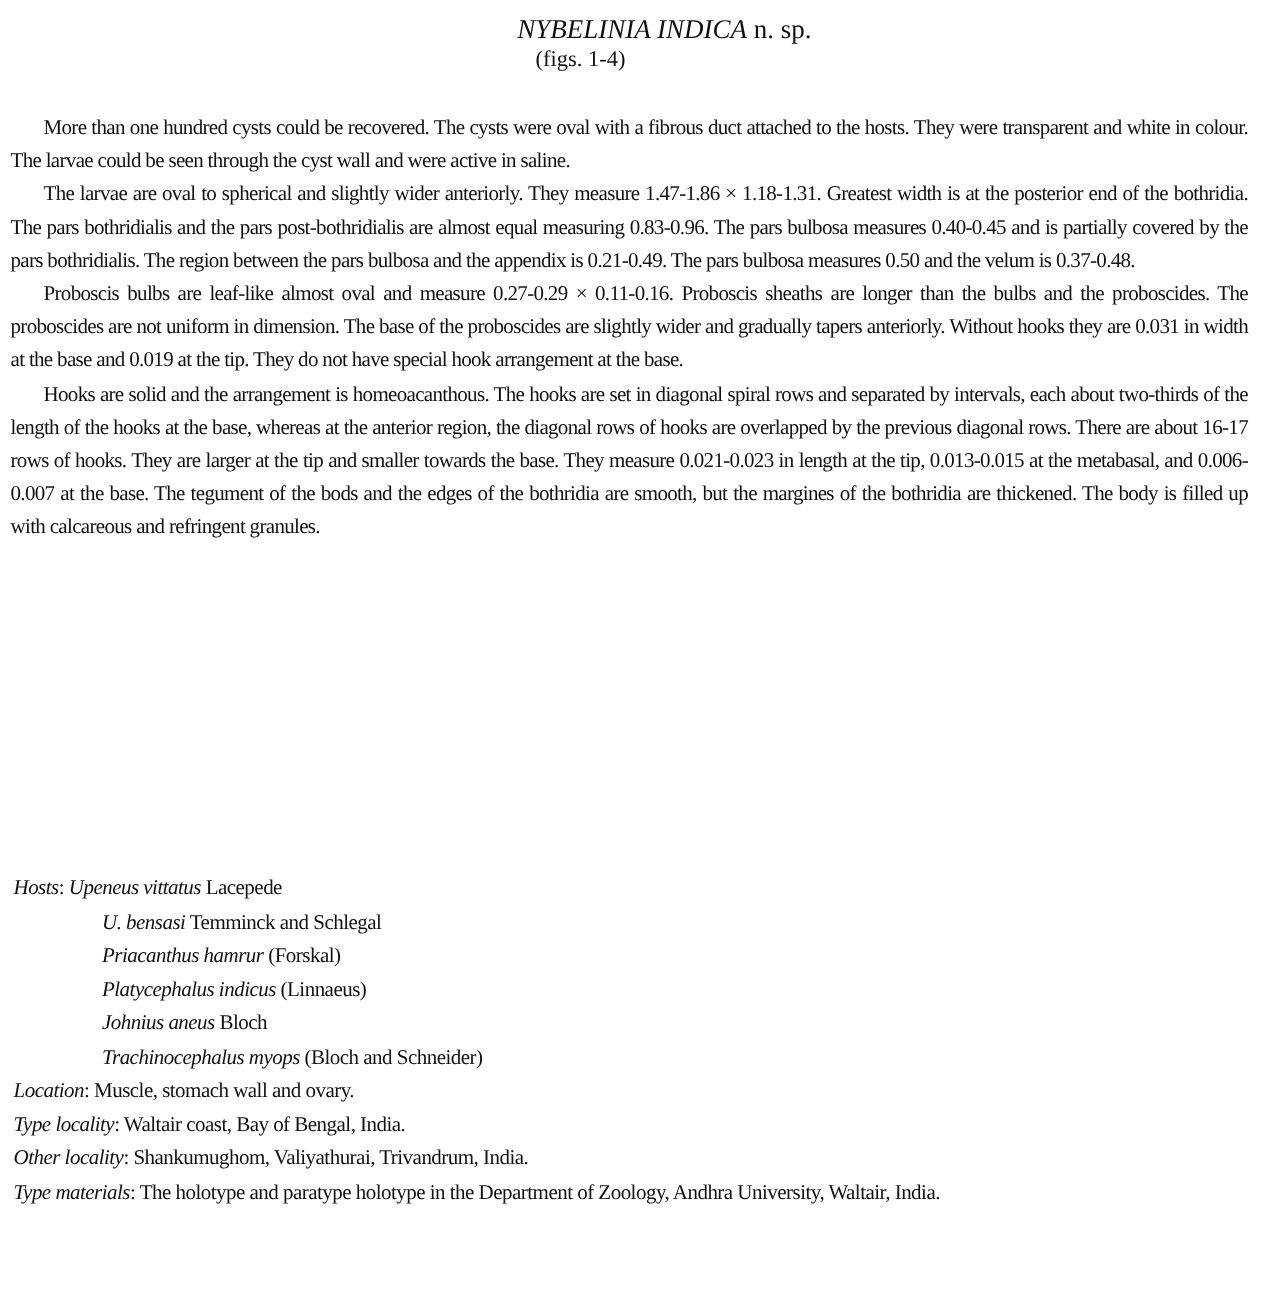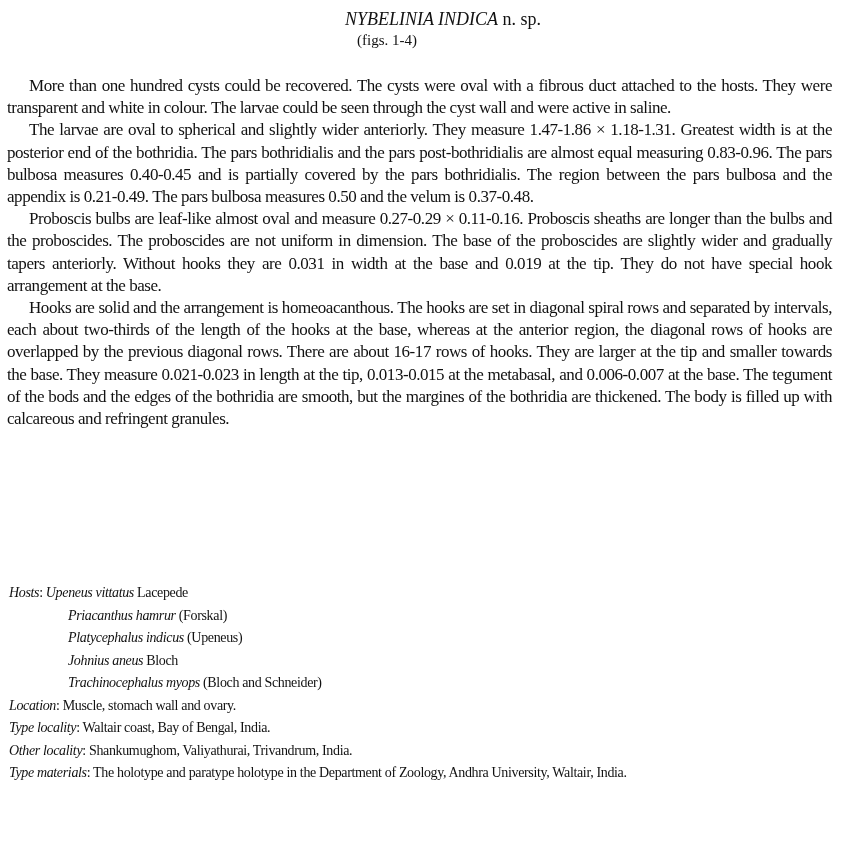--- a/index.html
+++ b/index.html
@@ -13,21 +13,21 @@
       position: absolute; left: 0; width: 842px; top: 8px;
       text-align: center; font-size: 18px; line-height: 22px; margin-left: 22px;
     }
     .title i { font-style: italic; }
     .subtitle {
       position: absolute; left: 0; width: 774px; top: 31px;
       text-align: center; font-size: 15px; line-height: 18px;
     }
     .body-text {
       position: absolute; left: 7px; width: 825px; top: 75px;
-      font-size: 17px; line-height: 22.2px;
+      font-size: 14px; line-height: 22.2px;
       text-align: justify;
       letter-spacing: -0.45px;
     }
     .body-text p { margin: 0; text-indent: 22px; }
     .meta {
       position: absolute; left: 9px; width: 822px; top: 582px;
       font-size: 14px; line-height: 22.5px; letter-spacing: -0.35px;
     }
     .meta .row { margin: 0; }
     .meta .label { font-style: italic; }
@@ -45,22 +45,23 @@
 
   <div class="body-text">
     <p>More than one hundred cysts could be recovered. The cysts were oval with a fibrous duct attached to the hosts. They were transparent and white in colour. The larvae could be seen through the cyst wall and were active in saline.</p>
     <p>The larvae are oval to spherical and slightly wider anteriorly. They measure 1.47-1.86 × 1.18-1.31. Greatest width is at the posterior end of the bothridia. The pars bothridialis and the pars post-bothridialis are almost equal measuring 0.83-0.96. The pars bulbosa measures 0.40-0.45 and is partially covered by the pars bothridialis. The region between the pars bulbosa and the appendix is 0.21-0.49. The pars bulbosa measures 0.50 and the velum is 0.37-0.48.</p>
     <p>Proboscis bulbs are leaf-like almost oval and measure 0.27-0.29 × 0.11-0.16. Proboscis sheaths are longer than the bulbs and the proboscides. The proboscides are not uniform in dimension. The base of the proboscides are slightly wider and gradually tapers anteriorly. Without hooks they are 0.031 in width at the base and 0.019 at the tip. They do not have special hook arrangement at the base.</p>
     <p>Hooks are solid and the arrangement is homeoacanthous. The hooks are set in diagonal spiral rows and separated by intervals, each about two-thirds of the length of the hooks at the base, whereas at the anterior region, the diagonal rows of hooks are overlapped by the previous diagonal rows. There are about 16-17 rows of hooks. They are larger at the tip and smaller towards the base. They measure 0.021-0.023 in length at the tip, 0.013-0.015 at the metabasal, and 0.006-0.007 at the base. The tegument of the bods and the edges of the bothridia are smooth, but the margines of the bothridia are thickened. The body is filled up with calcareous and refringent granules.</p>
   </div>
 
   <div class="meta">
     <div class="row"><span class="label">Hosts</span><span>:</span> <span class="sp">Upeneus vittatus</span><span> Lacepede</span></div>
+    <div class="row host-sub"><span class="sp">U.  bensasi</span><span> Temminck and Schlegal</span></div>
     <div class="row host-sub"><span class="sp">Priacanthus hamrur</span><span> (Forskal)</span></div>
-    <div class="row host-sub"><span class="sp">Platycephalus indicus</span><span> (Upeneus)</span></div>
+    <div class="row host-sub"><span class="sp">Platycephalus indicus</span><span> (Linnaeus)</span></div>
     <div class="row host-sub"><span class="sp">Johnius aneus</span><span> Bloch</span></div>
     <div class="row host-sub"><span class="sp">Trachinocephalus myops</span><span> (Bloch and Schneider)</span></div>
 
     <div class="row"><span class="label">Location</span><span>:</span><span> Muscle, stomach wall and ovary.</span></div>
     <div class="row"><span class="label">Type locality</span><span>:</span><span> Waltair coast, Bay of  Bengal, India.</span></div>
     <div class="row"><span class="label">Other locality</span><span>:</span><span> Shankumughom, Valiyathurai, Trivandrum, India.</span></div>
     <div class="row hang"><span class="label">Type materials</span><span>:</span><span> The holotype and paratype holotype in the Department of Zoology, Andhra University, Waltair, India.</span></div>
   </div>
 
 </div>

